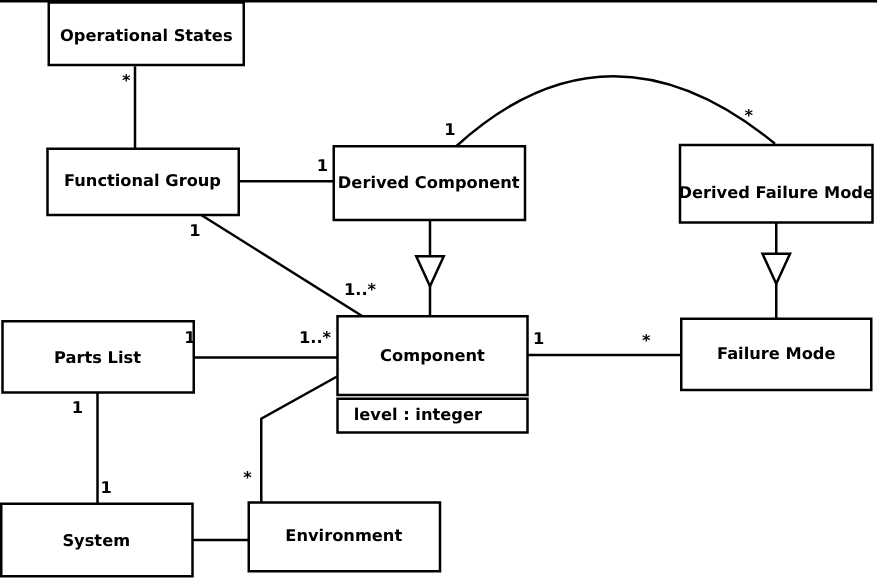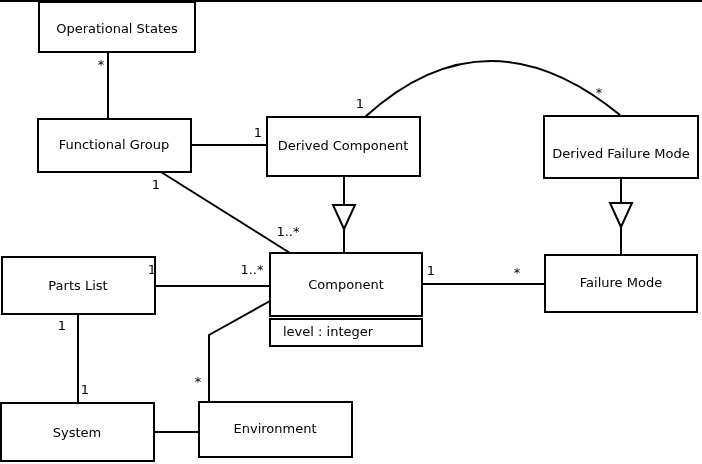--- a/index.html
+++ b/index.html
@@ -6,20 +6,21 @@
     margin: 0;
     padding: 0;
     background: #ffffff;
   }
   .canvas {
     position: relative;
     width: 702px;
     height: 464px;
     background: #ffffff;
     overflow: hidden;
+    font-weight: bold;
   }
   svg { display: block; }
   .edge {
     stroke: #000000;
     stroke-width: 2;
     fill: none;
   }
   .topline {
     stroke: #000000;
     stroke-width: 2;

